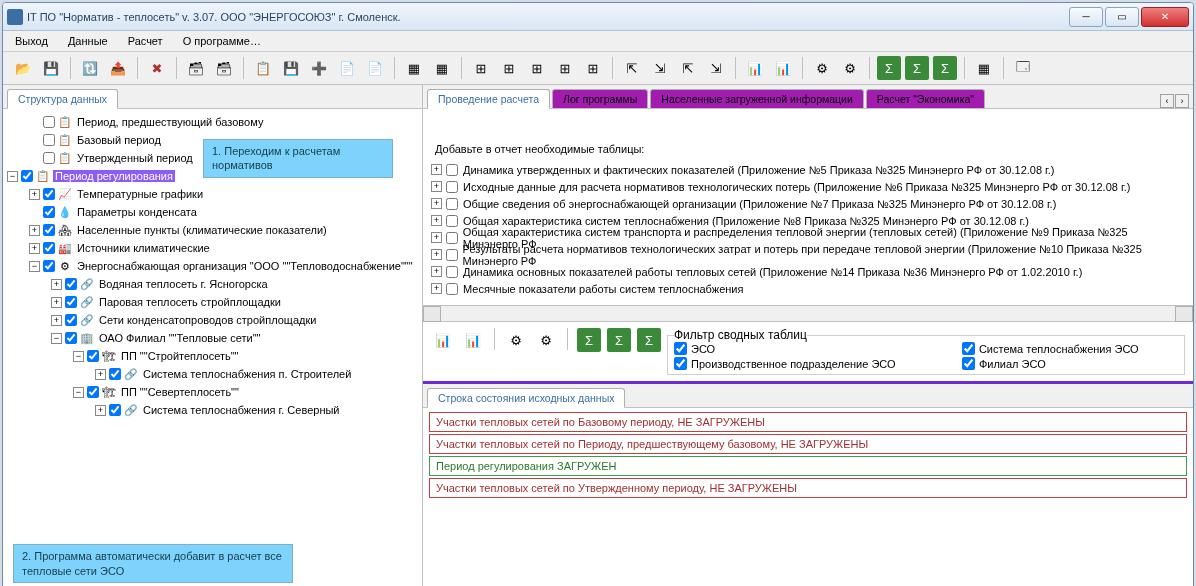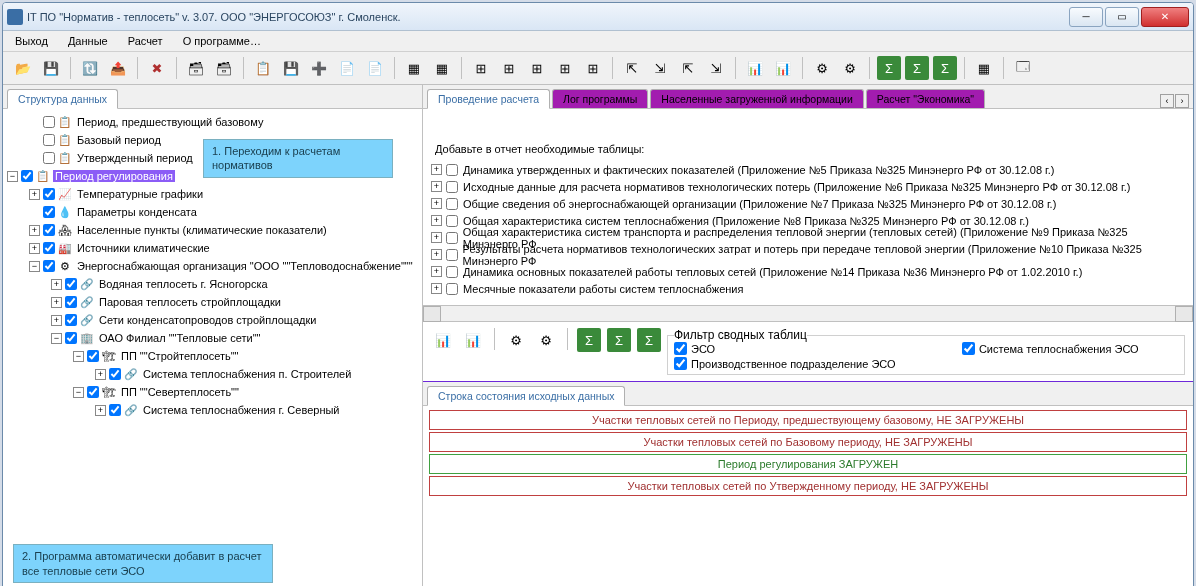--- a/index.html
+++ b/index.html
@@ -27,34 +27,34 @@
 .tree { flex: 1; overflow: auto; padding: 4px; position: relative; }
 .tree-row { display: flex; align-items: center; height: 18px; gap: 3px; white-space: nowrap; }
 .tree-row.selected > .tree-label { background: #8b5cf6; color: #fff; }
 .tree-toggle { width: 11px; height: 11px; border: 1px solid #888; display: flex; align-items: center; justify-content: center; font-size: 9px; line-height: 1; cursor: pointer; background: #fff; }
 .tree-spacer { width: 11px; }
 .tree-check { width: 12px; height: 12px; }
 .tree-icon { width: 14px; height: 14px; display: inline-flex; align-items: center; justify-content: center; font-size: 11px; }
 .tree-label { padding: 0 2px; }
 .callout { position: absolute; background: #7dd3fc; border: 1px solid #7ab0c0; padding: 4px 8px; color: #1a4050; font-size: 11px; line-height: 1.3; }
 .callout1 { top: 30px; left: 200px; width: 190px; }
-.callout2 { bottom: 10px; left: 10px; width: 260px; margin-top: 40px; }
+.callout2 { bottom: 10px; left: 10px; width: 280px; margin-top: 40px; }
 .report-head { padding: 4px 12px; margin-top: 30px; }
 .report-list { padding: 2px 8px; }
 .rep-row { display: flex; align-items: center; height: 17px; gap: 3px; }
 .rep-row .tree-toggle { margin-right: 1px; }
 .scrollbar-h { height: 16px; border-top: 1px solid #c0c0c0; background: #f0f0f0; position: relative; margin-top: 6px; }
 .scrollbar-h::before, .scrollbar-h::after { content: ''; position: absolute; top: 0; width: 16px; height: 14px; border: 1px solid #b0b0b0; background: #e8e8e8; }
 .scrollbar-h::before { left: 0; } .scrollbar-h::after { right: 0; }
 .sub-toolbar { padding: 6px 8px; border-top: 1px solid #c0c0c0; display: flex; gap: 6px; align-items: flex-start; }
 .filter-box { flex: 1; border: 1px solid #d0d0d0; padding: 0 6px 4px; }
 .filter-box legend { font-size: 12px; }
 .filter-grid { display: grid; grid-template-columns: auto auto; gap: 2px 27px; }
 .filter-grid label { display: flex; align-items: center; gap: 4px; }
-.status-section { border-top: 1px solid #6d28d9; text-align: center; }
+.status-section { border-top: 3px solid #6d28d9; }
 .status-list { padding: 4px 6px; }
 .status-row { border: 1px solid; padding: 3px 6px; margin-bottom: 2px; }
 .status-row.err { border-color: #c04040; color: #a03030; background: #fff; }
 .status-row.ok { border-color: #40a040; color: #2a7a2a; background: #fff; }
 .indent-1 { padding-left: 22px; }
 .indent-2 { padding-left: 44px; }
 .indent-3 { padding-left: 66px; }
 .indent-4 { padding-left: 88px; }
 </style>
 </head>
@@ -313,30 +313,34 @@
                 <span>ЭСО</span>
               </label>
             <label>
                 <input type="checkbox" checked="" style="">
                 <span>Система теплоснабжения ЭСО</span>
               </label>
             <label>
                 <input type="checkbox" checked="" style="">
                 <span>Производственное подразделение ЭСО</span>
               </label>
+            <label>
+                <input type="checkbox" checked="" style="">
+                <span>Филиал ЭСО</span>
+              </label>
           </div>
         </fieldset>
       </div>
 
       <div class="status-section">
         <div class="tabstrip">
           <div class="tab active">Строка состояния исходных данных</div>
         </div>
         <div class="status-list">
+          <div class="status-row err">Участки тепловых сетей по Базовому периоду, НЕ ЗАГРУЖЕНЫ</div>
           <div class="status-row err">Участки тепловых сетей по Периоду, предшествующему базовому, НЕ ЗАГРУЖЕНЫ</div>
-          <div class="status-row err">Участки тепловых сетей по Базовому периоду, НЕ ЗАГРУЖЕНЫ</div>
           <div class="status-row ok">Период регулирования ЗАГРУЖЕН</div>
           <div class="status-row err">Участки тепловых сетей по Утвержденному периоду, НЕ ЗАГРУЖЕНЫ</div>
         </div>
       </div>
     </div>
   </div>
 </div>
 
 </body></html>

